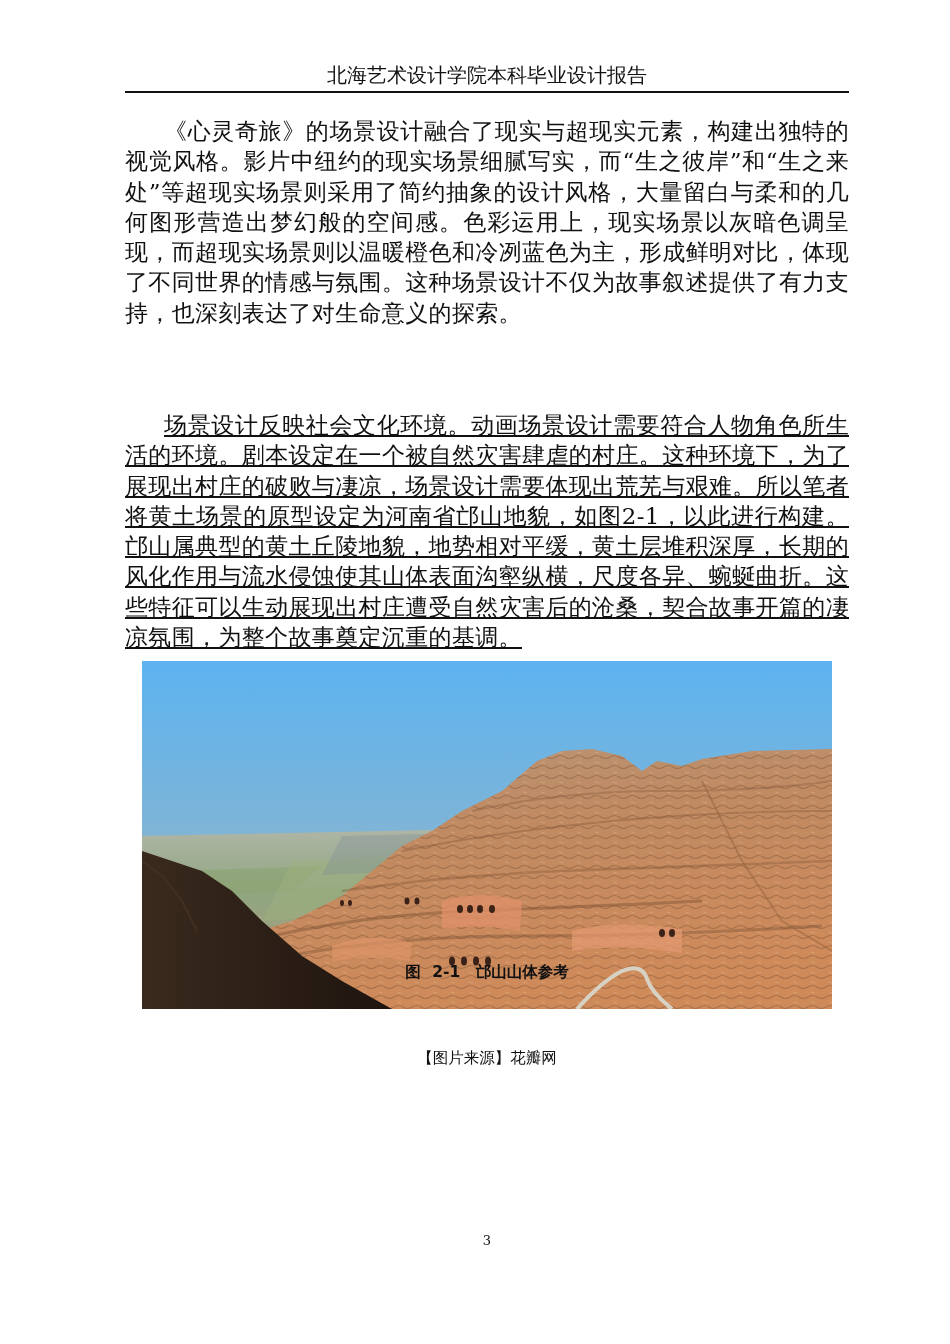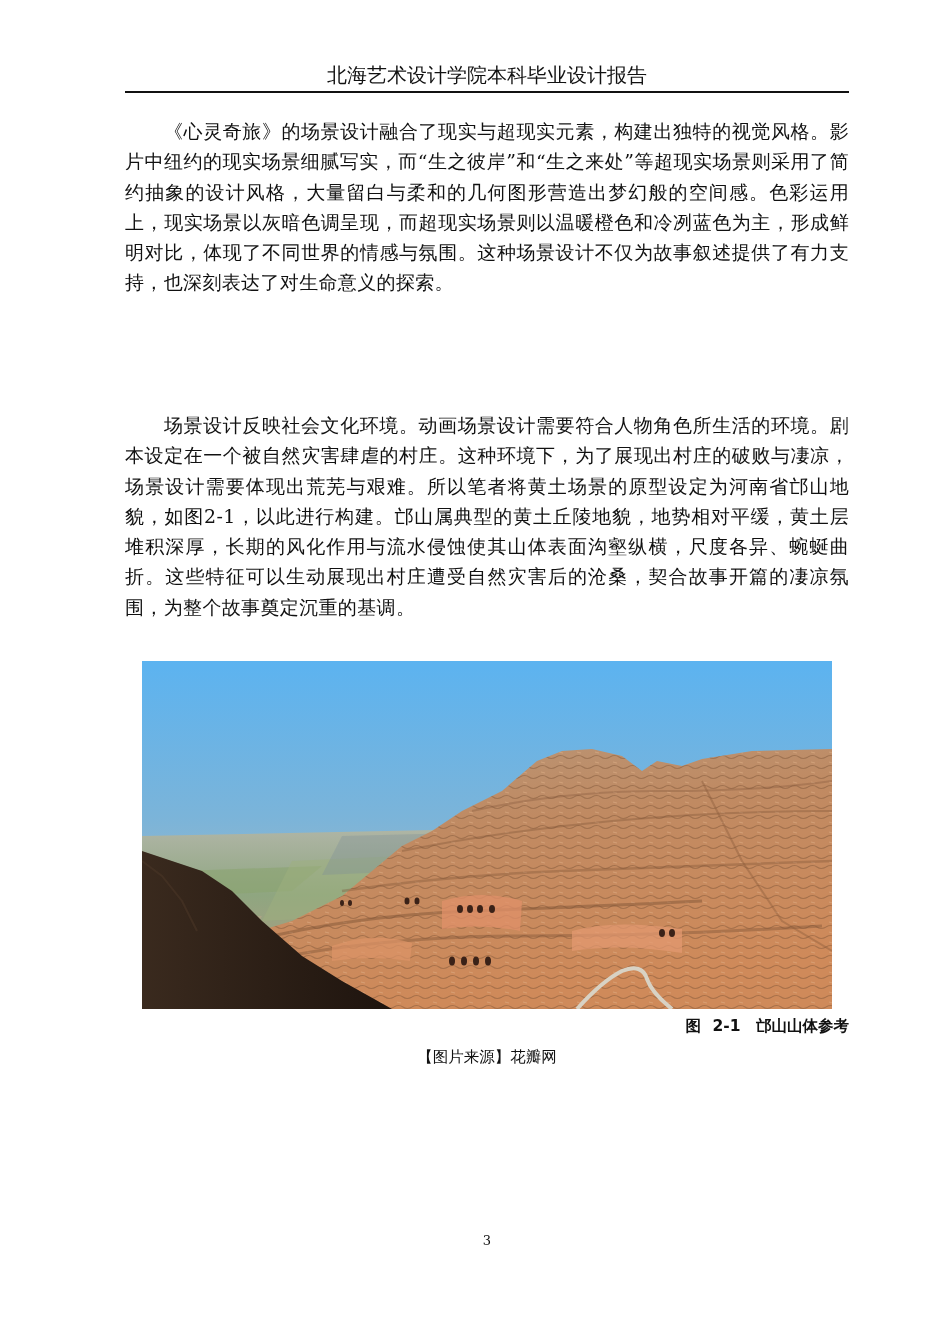--- a/index.html
+++ b/index.html
@@ -36,30 +36,30 @@
       left: 113px;
       top: 91px;
       width: 724px;
       height: 2px;
       background: #111;
     }
     .para {
       position: absolute;
       left: 113px;
       width: 724px;
-      font-size: 19px;
+      font-size: 23px;
       line-height: 30.3px;
       letter-spacing: 0.35px;
       text-align: justify;
       text-indent: 39px;
       margin: 0;
       font-family: "DejaVu Serif", "Liberation Serif", serif;
     }
     .para-1 { top: 116px; }
-    .para-2 { top: 410px; }
+    .para-2 { top: 410px; text-decoration: underline; }
     .heading {
       position: absolute;
       font-weight: bold;
       font-size: 18.5px;
       line-height: 26px;
       font-family: "DejaVu Sans", "Liberation Sans", sans-serif;
       margin: 0;
     }
     .heading-2 { left: 152px; top: 322px; }
     .heading-3 { left: 140px; top: 366px; }
@@ -69,37 +69,37 @@
       top: 661px;
       width: 690px;
       height: 348px;
       overflow: hidden;
     }
     .figure svg { display: block; }
     .fig-caption {
       position: absolute;
       left: 113px;
       width: 724px;
-      top: 1015px;
-      text-align: right;
+      top: 961px;
+      text-align: center;
       font-weight: bold;
       font-size: 15.5px;
       line-height: 22px;
       font-family: "DejaVu Sans", "Liberation Sans", sans-serif;
       word-spacing: 6px;
     }
     .fig-source {
       position: absolute;
       left: 113px;
       width: 724px;
       top: 1047px;
       text-align: center;
       font-size: 15.5px;
       line-height: 22px;
-      font-family: Liberation Mono, monospace;
+      font-family: Liberation Serif, serif;
     }
     .page-number {
       position: absolute;
       left: 113px;
       width: 724px;
       top: 1232px;
       text-align: center;
       font-size: 13px;
       line-height: 18px;
       font-family: "DejaVu Serif", "Liberation Serif", serif;

